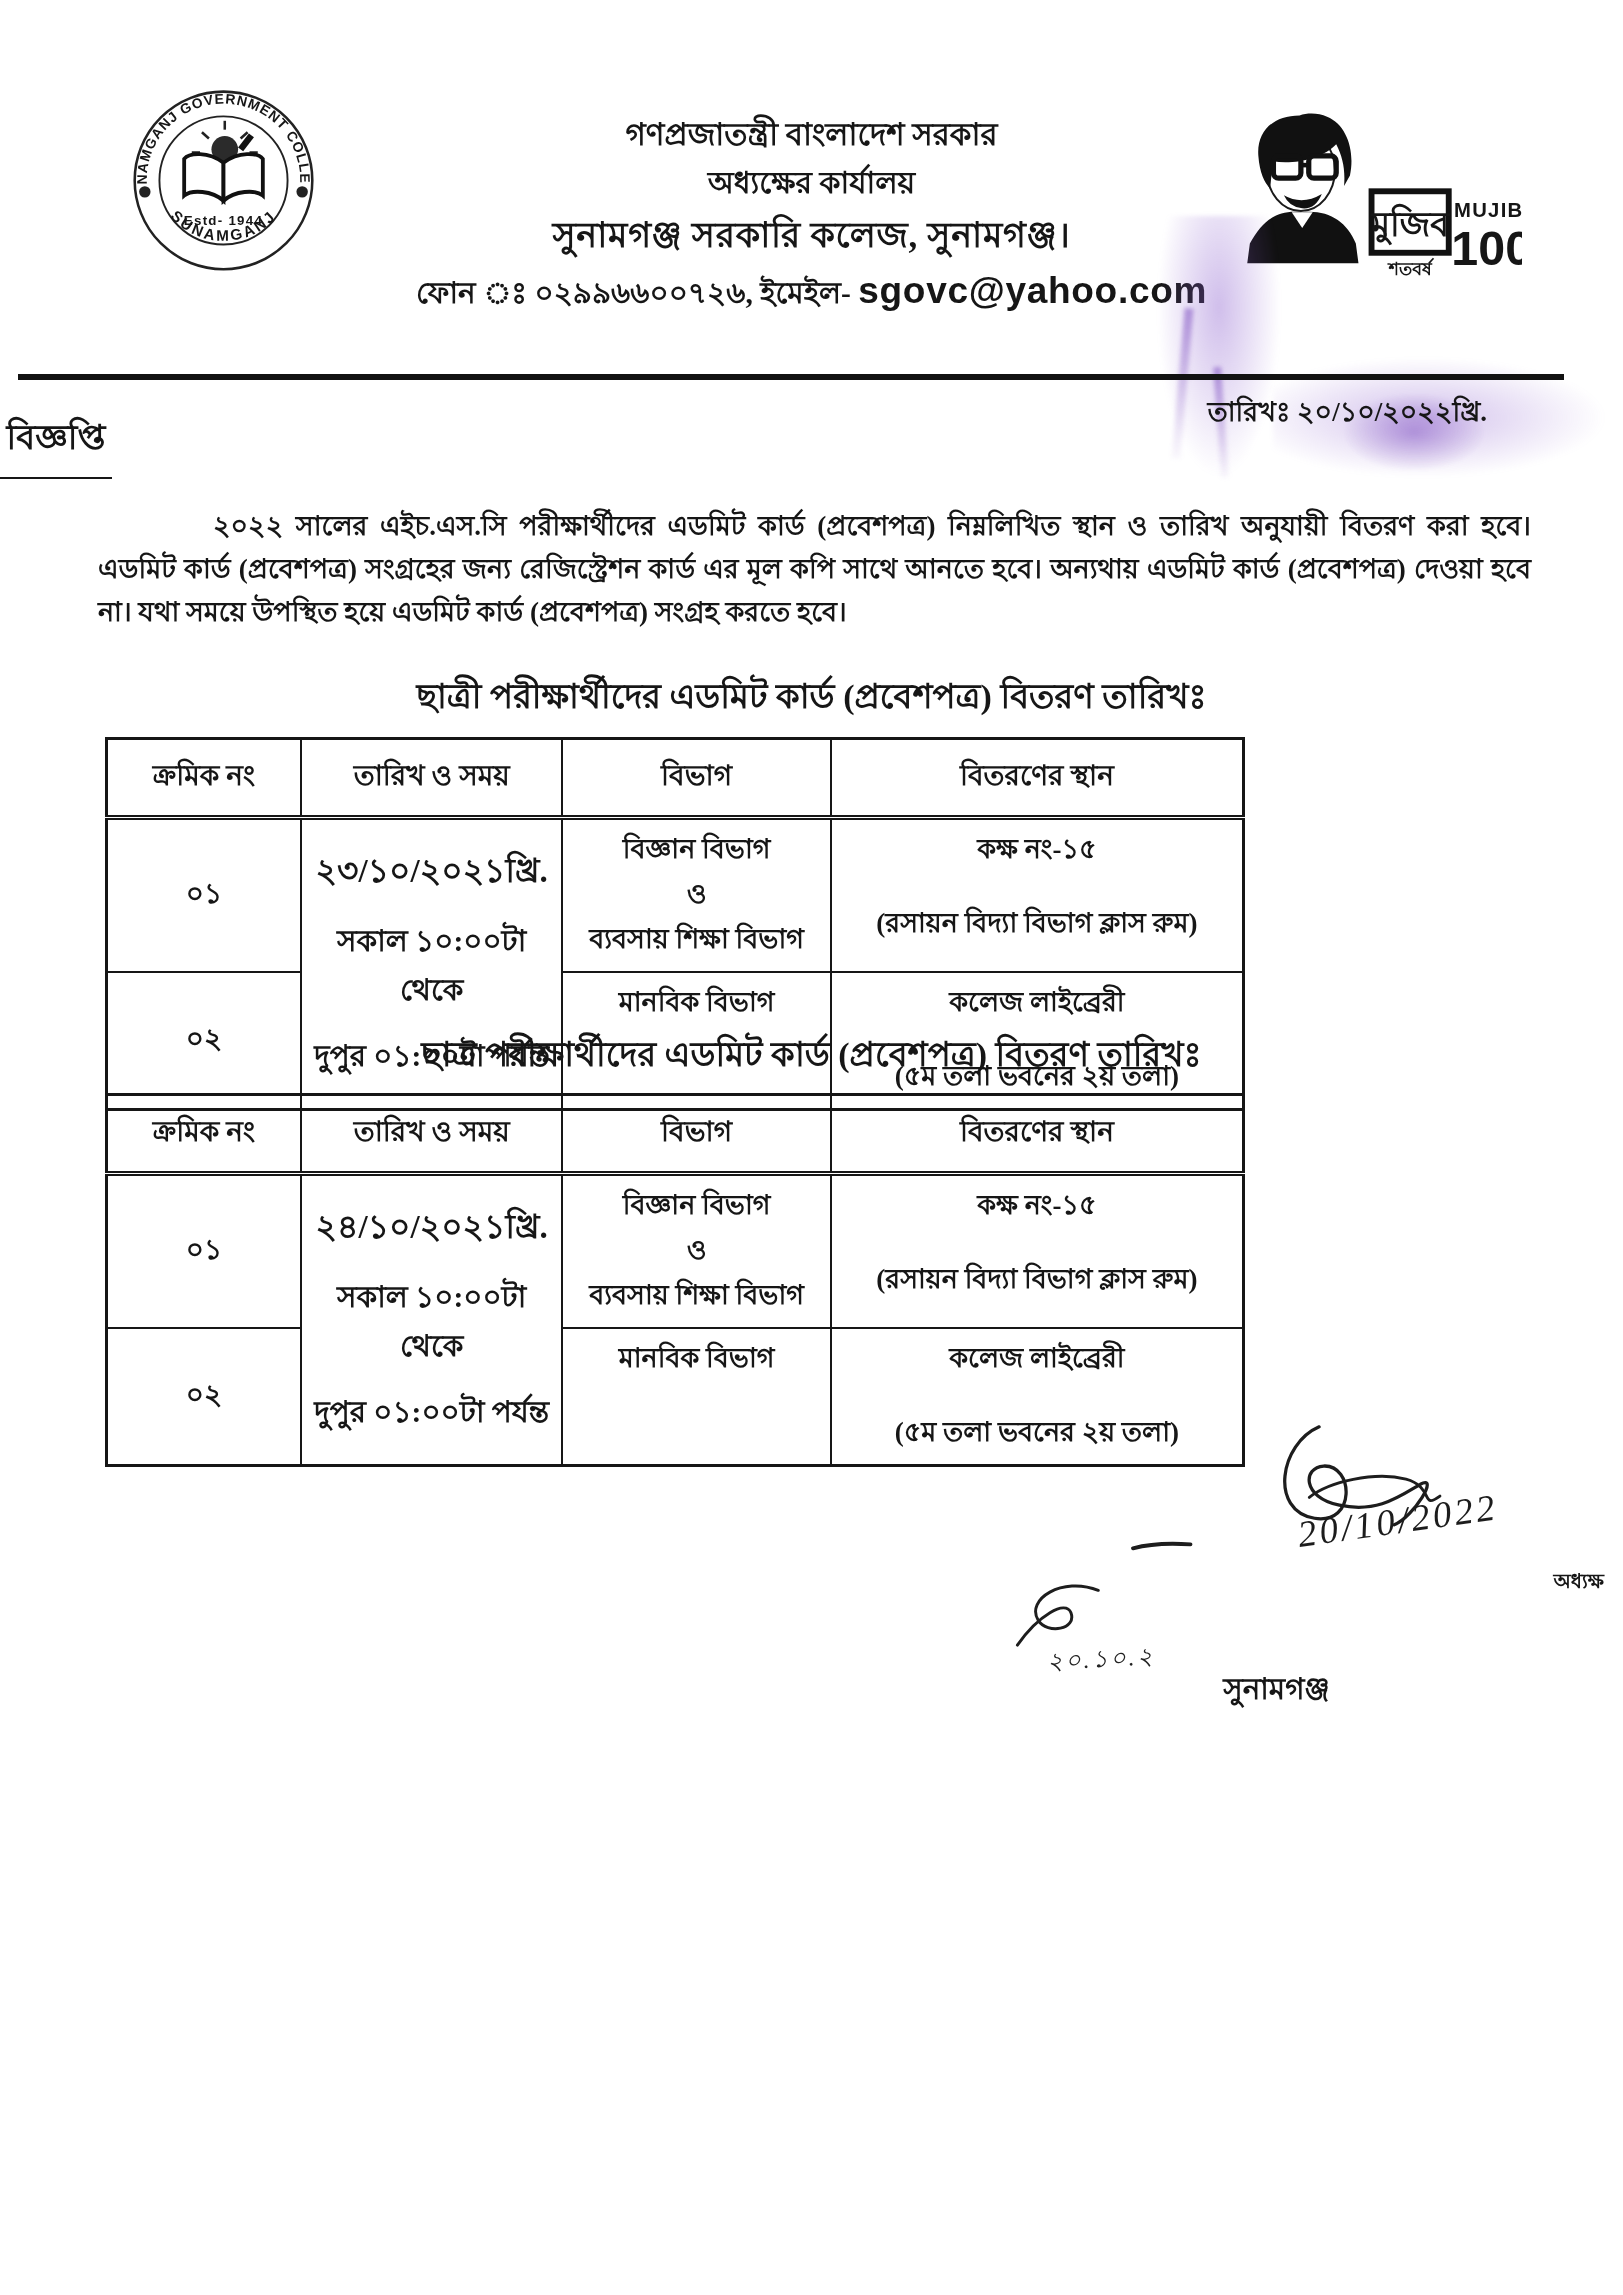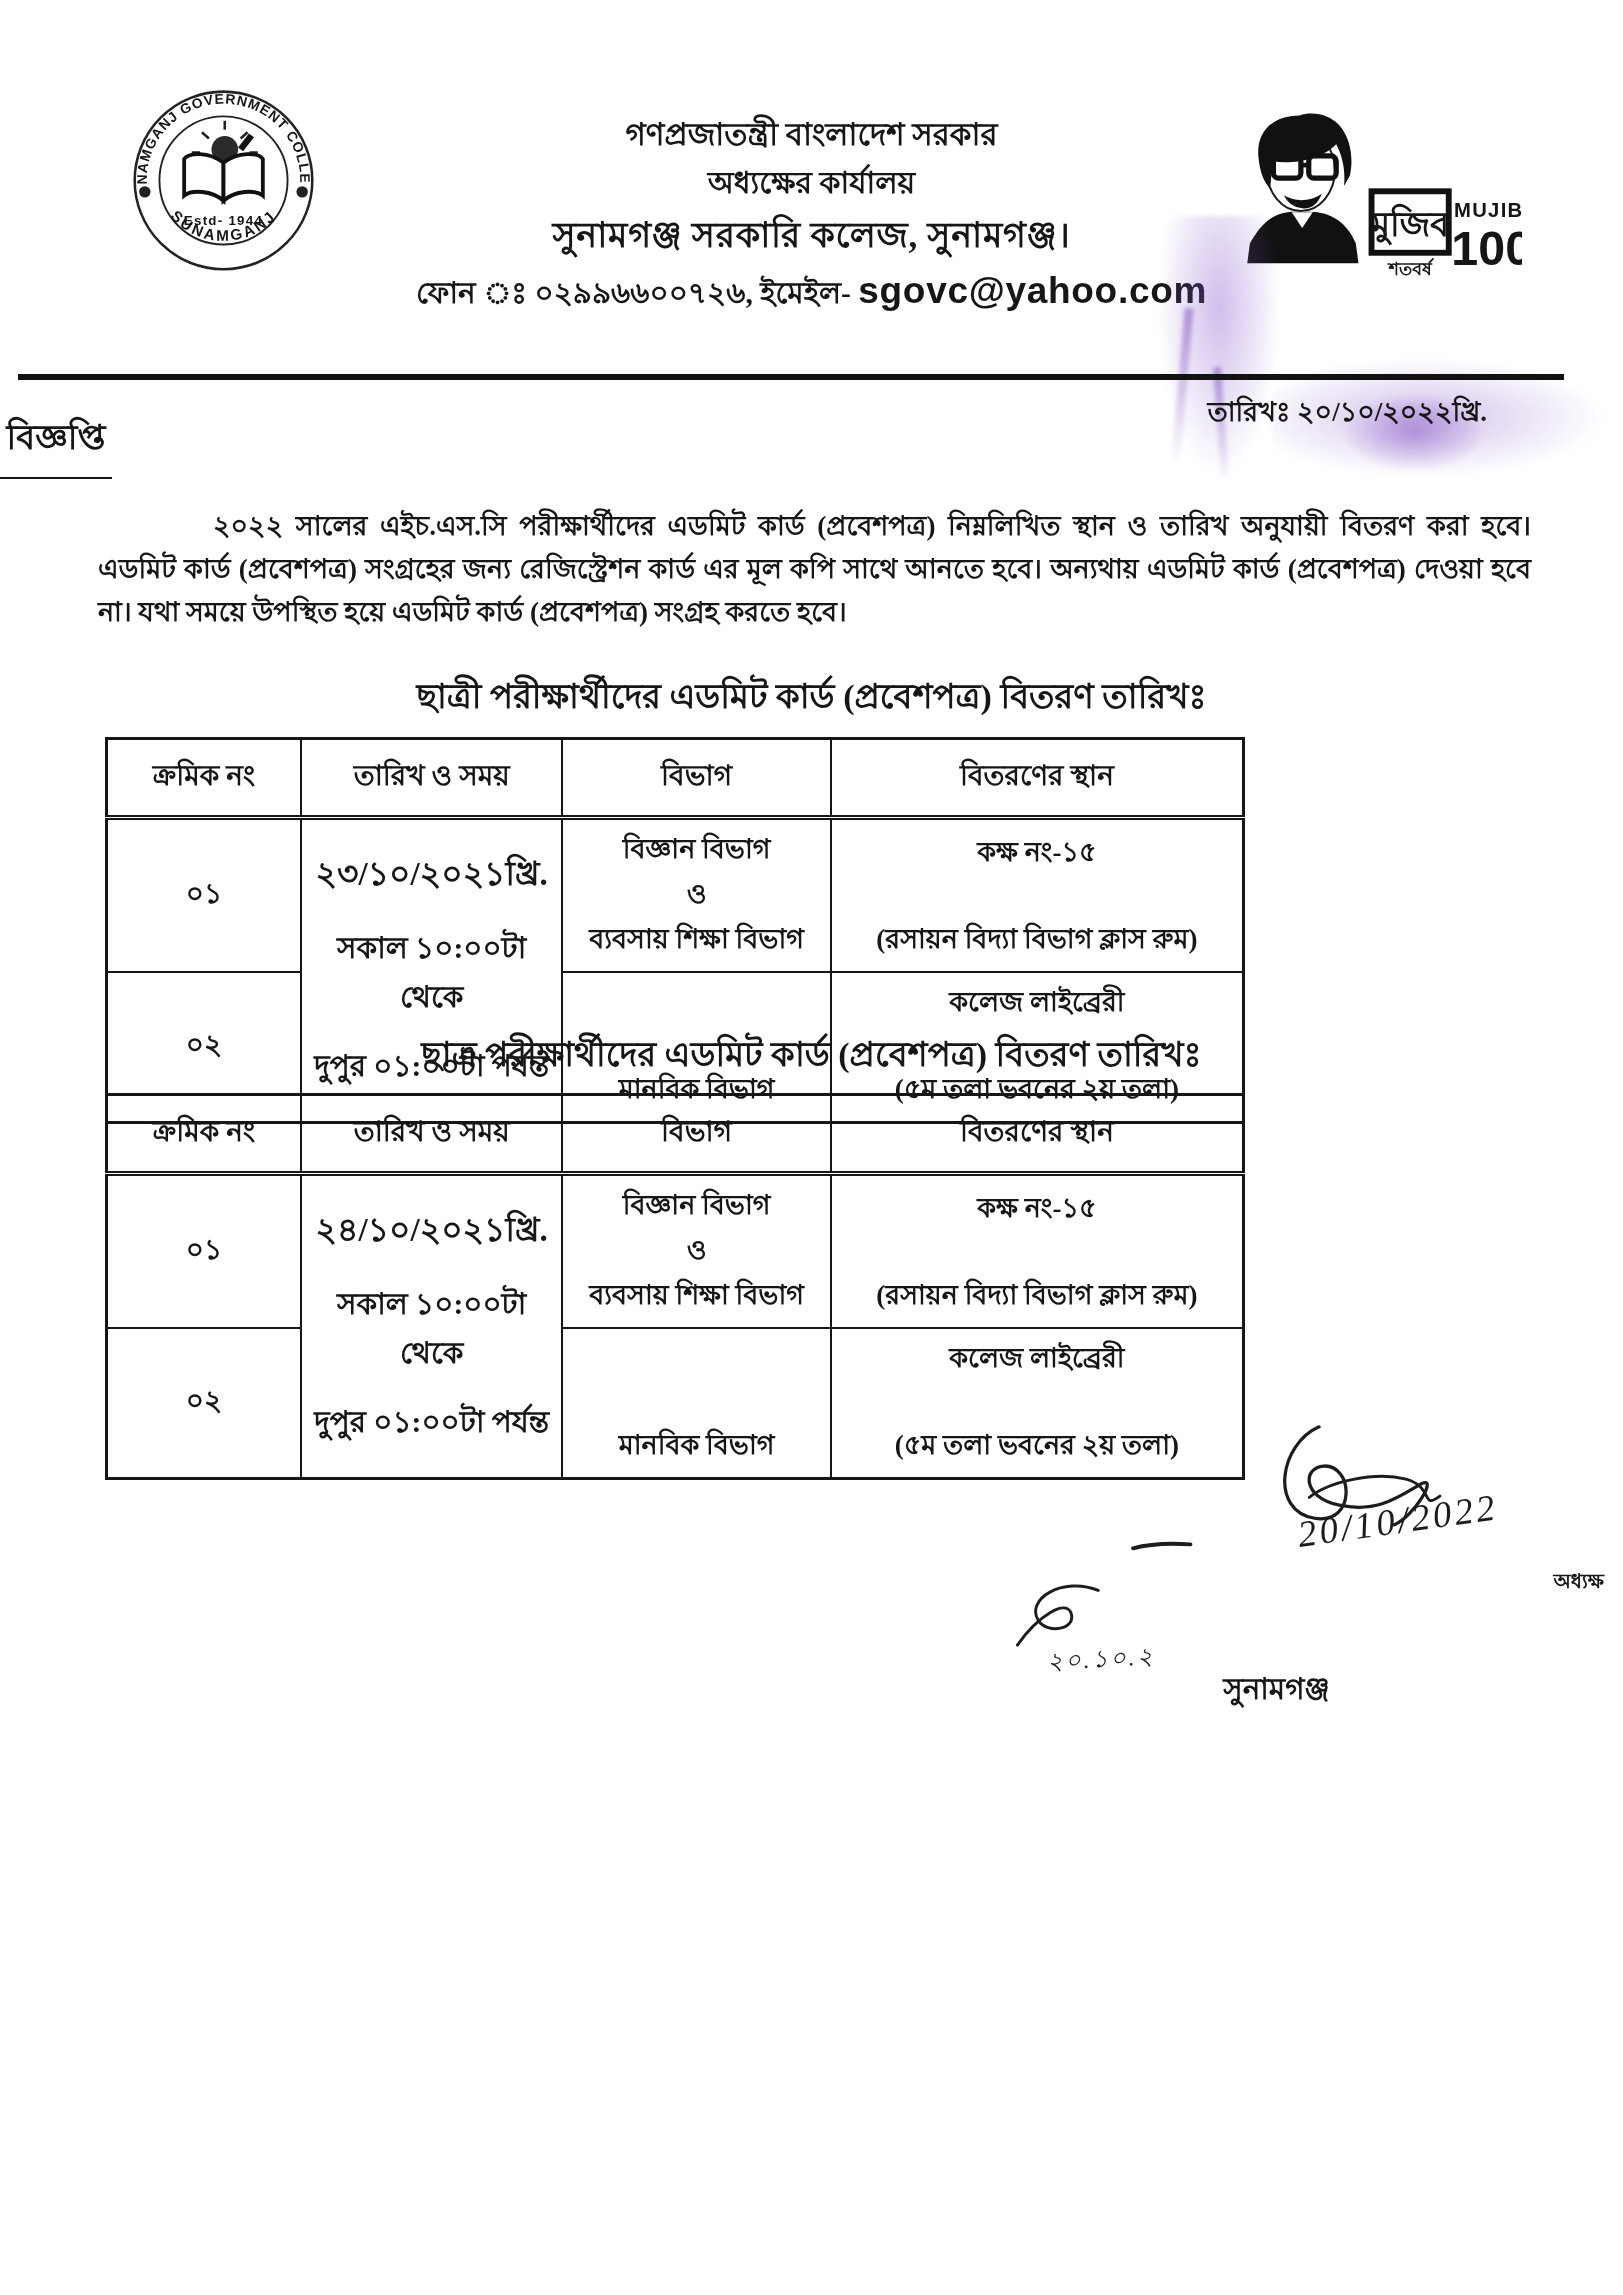--- a/index.html
+++ b/index.html
@@ -49,21 +49,21 @@
   table.dist.t1{top:737px;}
   table.dist.t2{top:1093px;}
   table.dist th,table.dist td{border:2px solid #161616;padding:0;vertical-align:middle;text-align:center;}
   table.dist thead th{border-bottom:5.9px double #161616;height:75px;font-size:28px;font-weight:700;}
   table.dist thead{border-top:2px solid #161616;}
   tr.r1 td{height:96px;}
   tr.r2 td{height:81px;}
   .cellcol{display:flex;flex-direction:column;align-items:center;
     height:100%;box-sizing:border-box;padding:7.9px 3.9px;}
   .cellcol.even{justify-content:space-evenly;}
-  .cellcol.center{justify-content:flex-end;row-gap:42px;}
+  .cellcol.center{justify-content:flex-start;row-gap:29px;}
   td .sl-num{font-size:28px;}
   .dt-date{font-size:33px;}
   .dt-line{font-size:29.5px;}
   .cell-line{font-size:27px;}
   
   .sig-flourish{position:absolute;left:1113px;top:1419px;width:471px;height:160px;}
   .sig-date{position:absolute;left:1297px;top:1499px;font-size:37px;font-style:italic;
     letter-spacing:3.3px;transform:rotate(-8deg);color:#1c1c1c;font-weight:400;
     font-family:"Liberation Serif",serif;}
   .sig-small{position:absolute;left:1000px;top:1576px;width:115px;height:75px;}

